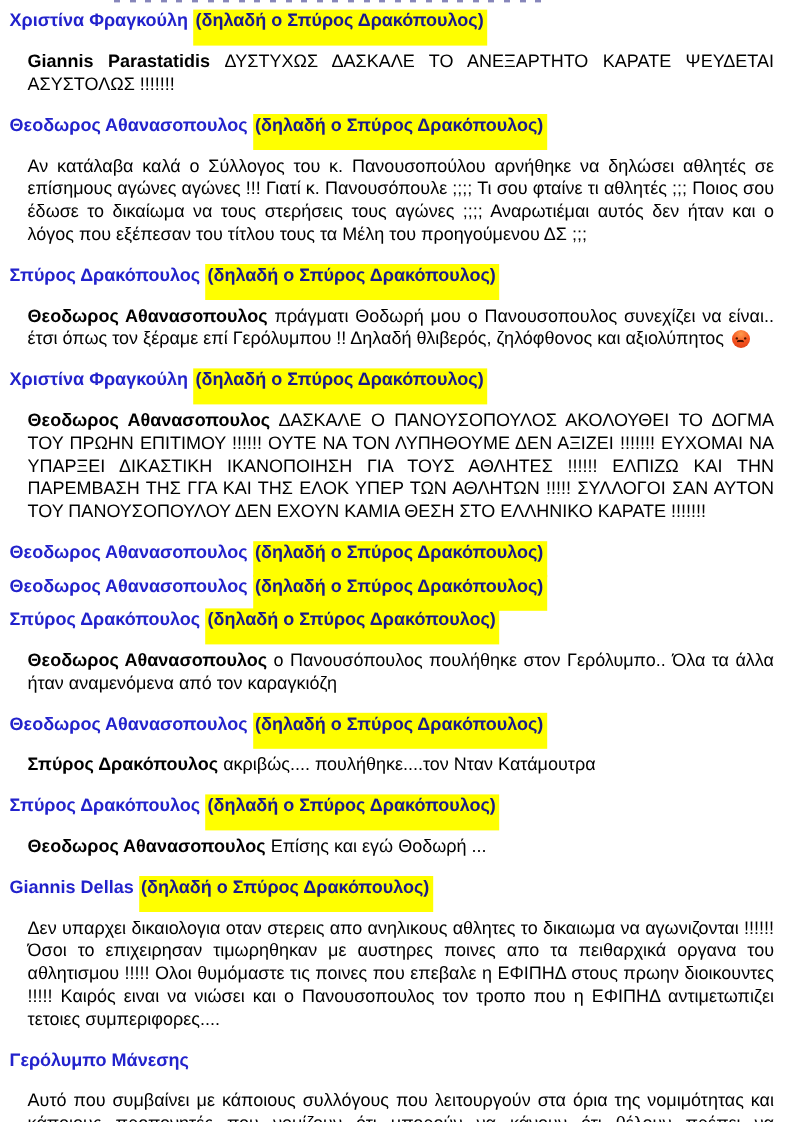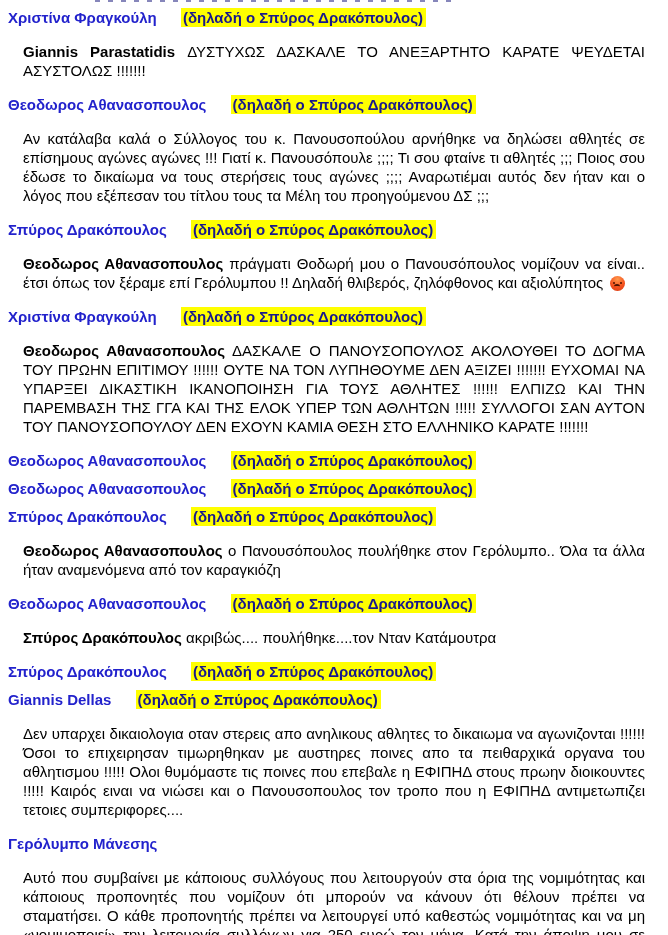--- a/index.html
+++ b/index.html
@@ -27,22 +27,21 @@
   }
   .post{margin:0 0 9px 0;}
   .post-heading{
     margin:0;padding:0;
     font-size:15px;line-height:19px;font-weight:bold;
   }
   .author{color:var(--author-blue);}
   .alias{
     color:var(--alias-navy);
     background:var(--highlight-yellow);
-    padding:1px 3px 1px 2px;
-    margin-left:20px;
+    padding:1px 3px 12px 2px;
   }
   .post-body{
     margin:15px;padding:0;
     font-size:15px;line-height:19px;
     color:var(--body-text);
     text-align:justify;
   }
   .prefix{font-weight:bold;}
   
   .angry-emoji{
@@ -86,21 +85,21 @@
     </p>
   </article>
 
   <article class="post">
     <h2 class="post-heading">
       <span class="author">Σπύρος Δρακόπουλος</span>
       <span class="alias">(δηλαδή ο Σπύρος Δρακόπουλος)</span>
     </h2>
     <p class="post-body">
       <span class="prefix">Θεοδωρος Αθανασοπουλος</span>
-      <span>πράγματι Θοδωρή μου ο Πανουσόπουλος νομίζουν να είναι.. έτσι όπως τον ξέραμε επί Γερόλυμπου !! Δηλαδή θλιβερός, ζηλόφθονος και αξιολύπητος</span>
+      <span>πράγματι Θοδωρή μου ο Πανουσοπουλος συνεχίζει να είναι.. έτσι όπως τον ξέραμε επί Γερόλυμπου !! Δηλαδή θλιβερός, ζηλόφθονος και αξιολύπητος</span>
       <span class="angry-emoji"></span>
     </p>
   </article>
 
   <article class="post">
     <h2 class="post-heading">
       <span class="author">Χριστίνα Φραγκούλη</span>
       <span class="alias">(δηλαδή ο Σπύρος Δρακόπουλος)</span>
     </h2>
     <p class="post-body">
@@ -143,20 +142,24 @@
       <span class="prefix">Σπύρος Δρακόπουλος</span>
       <span>ακριβώς.... πουλήθηκε....τον Νταν Κατάμουτρα</span>
     </p>
   </article>
 
   <article class="post">
     <h2 class="post-heading">
       <span class="author">Σπύρος Δρακόπουλος</span>
       <span class="alias">(δηλαδή ο Σπύρος Δρακόπουλος)</span>
     </h2>
+    <p class="post-body">
+      <span class="prefix">Θεοδωρος Αθανασοπουλος</span>
+      <span>Επίσης και εγώ Θοδωρή ...</span>
+    </p>
   </article>
 
   <article class="post">
     <h2 class="post-heading">
       <span class="author">Giannis Dellas</span>
       <span class="alias">(δηλαδή ο Σπύρος Δρακόπουλος)</span>
     </h2>
     <p class="post-body">
       <span>Δεν υπαρχει δικαιολογια οταν στερεις απο ανηλικους αθλητες το δικαιωμα να αγωνιζονται !!!!!! Όσοι το επιχειρησαν τιμωρηθηκαν με αυστηρες ποινες απο τα πειθαρχικά οργανα του αθλητισμου !!!!! Ολοι θυμόμαστε τις ποινες που επεβαλε η ΕΦΙΠΗΔ στους πρωην διοικουντες !!!!! Καιρός ειναι να νιώσει και ο Πανουσοπουλος τον τροπο που η ΕΦΙΠΗΔ αντιμετωπιζει τετοιες συμπεριφορες....</span>
     </p>

